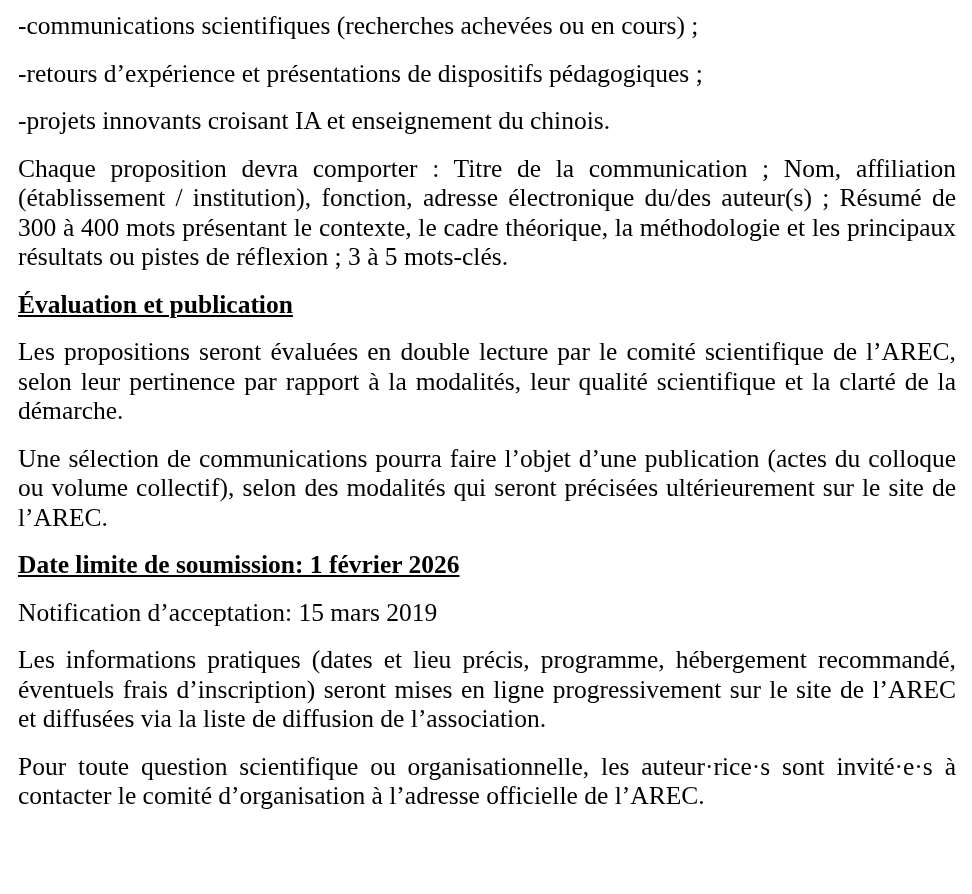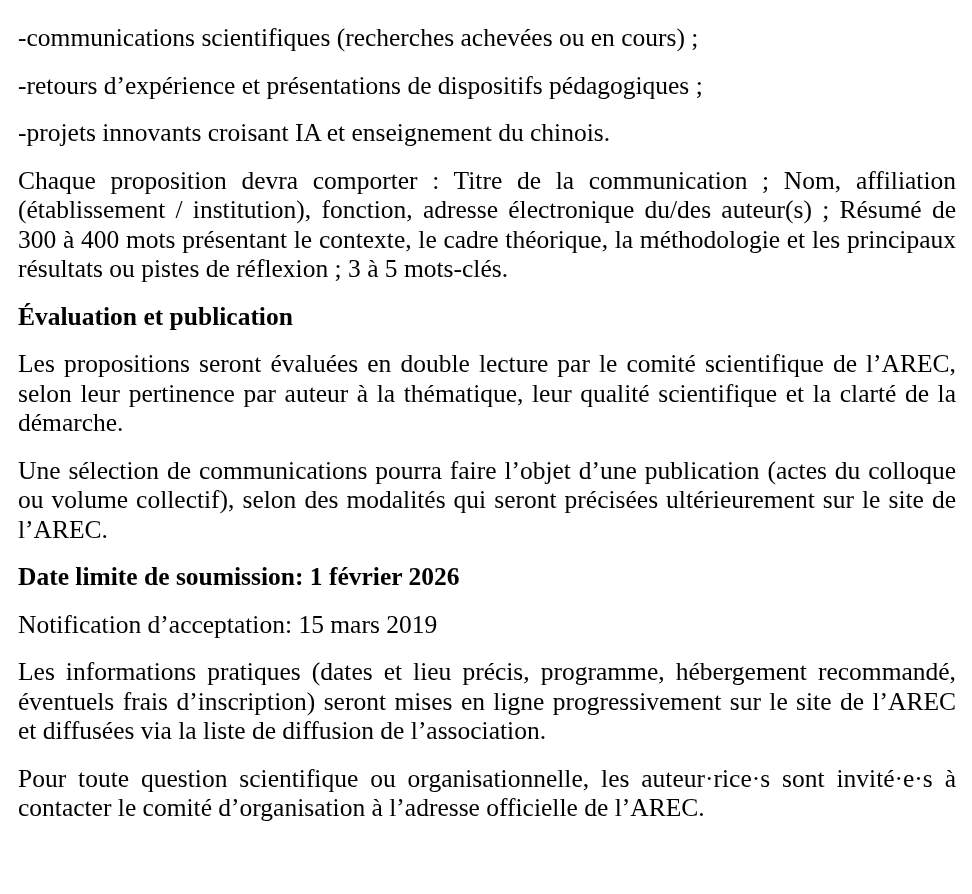--- a/index.html
+++ b/index.html
@@ -17,43 +17,44 @@
     height: 894px;
     overflow: hidden;
     color: var(--fg);
     font-family: "Liberation Serif", "DejaVu Serif", serif;
     font-size: 25.5px;
   }
   .doc {
     padding: 7px 16px 0 18px;
   }
   p.para {
-    margin: 16px 0 18px 0;
+    margin: 4px 0 18px 0;
     line-height: 29.5px;
     text-align: justify;
   }
   p.para.bold {
     font-weight: bold;
+    text-decoration: underline;
   }
   a.link {
     color: var(--link-color);
     text-decoration: underline;
     text-underline-offset: 3px;
     cursor: pointer;
     white-space: nowrap;
   }
 </style>
 </head>
 <body>
 
 <div class="doc" id="doc-body">
     <p class="para"><span>-communications scientifiques (recherches achevées ou en cours)&nbsp;;</span></p>
     <p class="para"><span>-retours d’expérience et présentations de dispositifs pédagogiques&nbsp;;</span></p>
     <p class="para"><span>-projets innovants croisant IA et enseignement du chinois.</span></p>
     <p class="para"><span>Chaque proposition devra comporter&nbsp;: Titre de la communication&nbsp;; Nom, affiliation (établissement / institution), fonction, adresse électronique du/des auteur(s)&nbsp;; Résumé de 300 à 400 mots présentant le contexte, le cadre théorique, la méthodologie et les principaux résultats ou pistes de réflexion&nbsp;; 3 à 5 mots-clés.</span></p>
     <p class="para bold"><span>Évaluation et publication</span></p>
-    <p class="para"><span>Les propositions seront évaluées en double lecture par le comité scientifique de l’AREC, selon leur pertinence par auteur à la thématique, leur qualité scientifique et la clarté de la démarche.</span></p>
+    <p class="para"><span>Les propositions seront évaluées en double lecture par le comité scientifique de l’AREC, selon leur pertinence par rapport à la modalités, leur qualité scientifique et la clarté de la démarche.</span></p>
     <p class="para"><span>Une sélection de communications pourra faire l’objet d’une publication (actes du colloque ou volume collectif), selon des modalités qui seront précisées ultérieurement sur le site de l’AREC.</span></p>
     <p class="para bold"><span>Date limite de soumission: 1 février 2026</span></p>
     <p class="para"><span>Notification d’acceptation: 15 mars 2019</span></p>
     <p class="para"><span>Les informations pratiques (dates et lieu précis, programme, hébergement recommandé, éventuels frais d’inscription) seront mises en ligne progressivement sur le site de l’AREC et diffusées via la liste de diffusion de l’association.</span></p>
     <p class="para"><span>Pour toute question scientifique ou organisationnelle, les auteur·rice·s sont invité·e·s à contacter le comité d’organisation à l’adresse officielle de l’AREC.</span></p>
   </div>
 
 </body></html>

